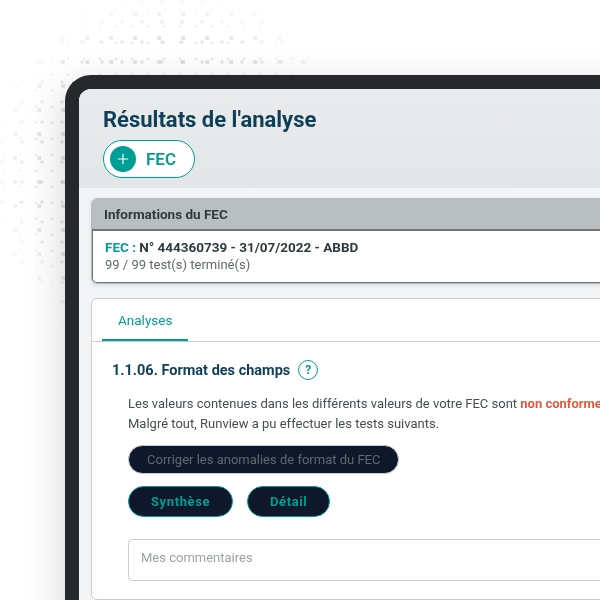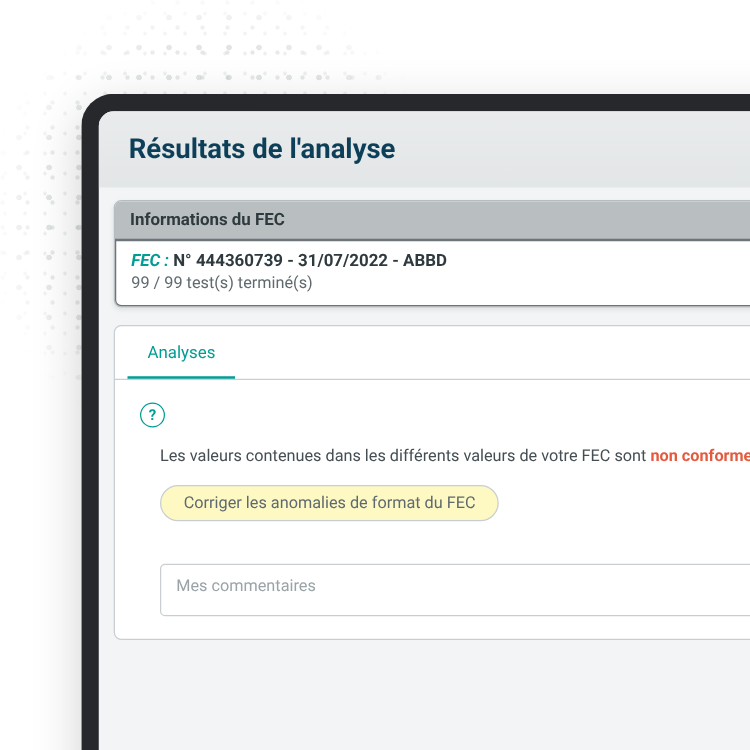--- a/index.html
+++ b/index.html
@@ -48,92 +48,104 @@
   .plus-circle svg{width:14px;height:14px;fill:#fff;}
 
   
   .info-panel{margin:10px 12px 0 12px;border:1px solid var(--panel-border);
     border-radius:6px;overflow:hidden;box-shadow:0 2px 4px rgba(0,0,0,.08);}
   .info-head{background:#b9bec0;color:#2f3a3e;font-weight:700;
     padding:7px 12px;font-size:13.5px;border-bottom:1px solid var(--panel-border);}
   .info-body{background:#fff;padding:8px 12px 10px 12px;
     border:2px solid #6d7578;border-radius:0 0 6px 6px;margin:-1px;}
   .info-line1{font-size:13.5px;font-weight:700;color:#2f3a3e;}
-  .info-line1 .lbl{color:var(--teal);font-style:italic;}
+  .info-line1 .lbl{color:var(--teal);}
   .info-line2{font-size:13px;color:var(--grey-600);margin-top:2px;}
 
   
   .card{margin:14px 12px 0 12px;background:#fff;border:1px solid var(--grey-300);
     border-radius:6px;padding-bottom:18px;}
   .tabs{border-bottom:1px solid var(--grey-300);padding:0 10px;}
   .tab{display:inline-block;padding:13px 16px 11px;font-size:13.5px;font-weight:400;
     color:var(--teal);border-bottom:2px solid var(--teal);cursor:pointer;}
 
   .section{padding:18px 20px 0 20px;}
   .sec-title{color:var(--navy);font-weight:700;font-size:14.5px;
     display:flex;align-items:center;gap:8px;}
   .help{width:18px;height:18px;border:1.5px solid var(--teal);border-radius:50%;
     color:var(--teal);font-size:12px;font-weight:700;display:flex;
     align-items:center;justify-content:center;cursor:pointer;}
   .desc{margin:14px 0 0 16px;font-size:13px;color:#444e53;line-height:1.5;}
   .desc .bad{color:var(--red);font-weight:700;}
 
   .chip-row{margin:12px 0 0 16px;display:flex;gap:14px;flex-wrap:wrap;}
   .chip{border:1px solid var(--grey-300);color:var(--grey-600);
-    border-radius:22px;padding:6px 18px;font-size:13px;background:#fef9c3;cursor:pointer;}
+    border-radius:22px;padding:6px 18px;font-size:13px;background:#0f172a;cursor:pointer;}
   .chip.primary{border-color:var(--teal);color:var(--teal);font-weight:700;
     letter-spacing:.6px;padding:7px 22px;}
 
   .comment-box{margin:22px 16px 0 16px;border:1px solid var(--grey-300);
     border-radius:4px;padding:10px 12px;color:var(--grey-400);font-size:13px;
     min-height:20px;}
 </style>
 </head>
 <body>
 
 <div class="canvas">
   <div class="halo"></div>
 
   <div class="bezel">
     <div class="screen">
 
       <div class="app-header">
         <h1 class="page-title">Résultats de l'analyse</h1>
+        <div class="fec-pill">
+          <span class="plus-circle">
+            <svg viewBox="0 0 24 24">
+                <path d="M11 3h2v8h8v2h-8v8h-2v-8H3v-2h8z"></path>
+              </svg>
+          </span>
+          <span>FEC</span>
+        </div>
       </div>
 
       <div class="info-panel">
         <div class="info-head">Informations du FEC</div>
         <div class="info-body">
           <div class="info-line1">
             <span class="lbl">FEC :</span>
             <span>N° 444360739 - 31/07/2022 - ABBD</span>
           </div>
           <div class="info-line2">99 / 99 test(s) terminé(s)</div>
         </div>
       </div>
 
       <div class="card">
         <div class="tabs">
           <div class="tab">Analyses</div>
         </div>
 
         <div class="section">
           <div class="sec-title">
+            <span>1.1.06. Format des champs</span>
             <span class="help">?</span>
           </div>
 
           <div class="desc">
             <span>Les valeurs contenues dans les différents valeurs de votre FEC sont </span><span class="bad">non conformes</span><br>
+            <span>Malgré tout, Runview a pu effectuer les tests suivants.</span>
           </div>
 
           <div class="chip-row">
             <div class="chip">Corriger les anomalies de format du FEC</div>
           </div>
 
           <div class="chip-row">
+            <div class="chip primary">Synthèse</div>
+            <div class="chip primary">Détail</div>
           </div>
 
           <div class="comment-box">Mes commentaires</div>
         </div>
       </div>
 
     </div>
   </div>
 </div>
 

